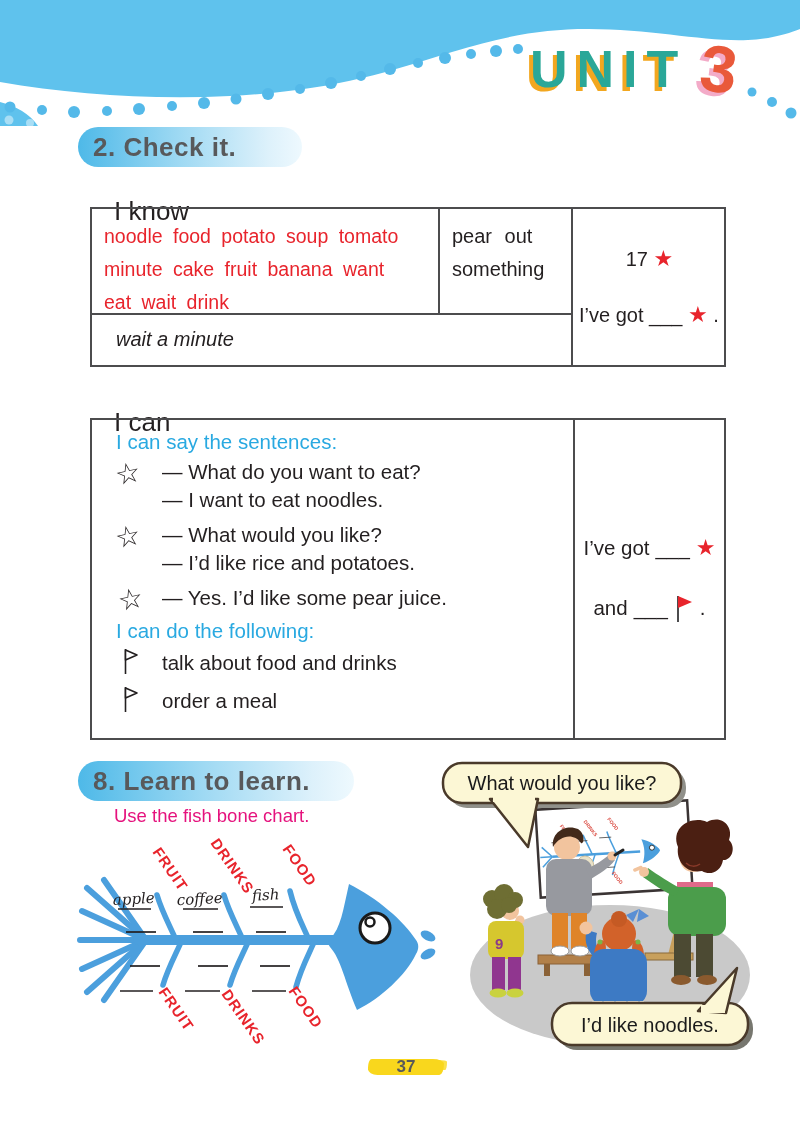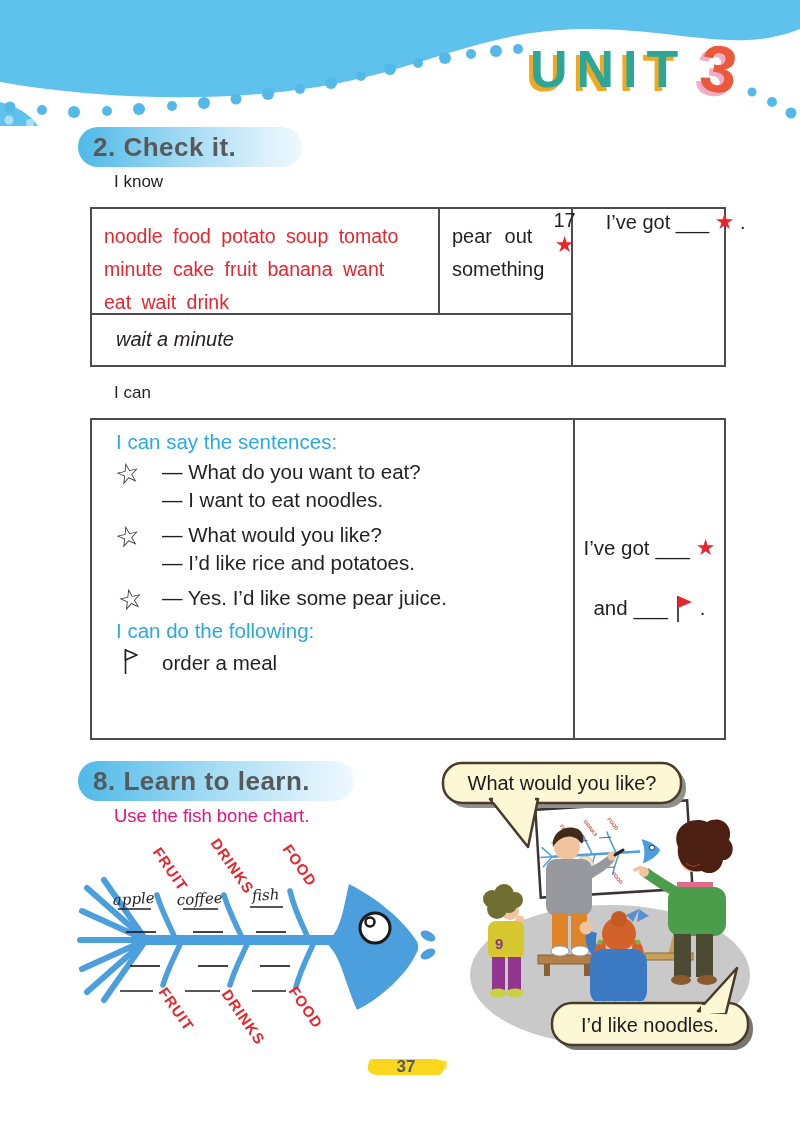--- a/index.html
+++ b/index.html
@@ -15,38 +15,38 @@
   .unit-num { display:inline-block; font-size:66px; font-weight:bold; color:#e9593a;
               text-shadow:-4px 4px 0 #f3abc8; margin-left:14px; transform:rotate(7deg) translateY(5px); }
 
   
   .pill { position:absolute; height:40px; border-radius:20px; display:flex; align-items:center;
           padding-left:15px; font-size:26px; font-weight:bold; color:#58595b; letter-spacing:0.5px;
           background:linear-gradient(90deg,#4eb9e8 0%,#9ed9f3 45%,#ddf1fb 85%,#eef9fe 100%); }
   .pill-check { left:78px; top:127px; width:224px; }
   .pill-learn { left:78px; top:761px; width:276px; }
 
-  .section-label { position:absolute; left:114px; font-size:17px; color:#231f20; }
+  .section-label { position:absolute; left:114px; font-size:26px; color:#231f20;margin-top:24px; }
   .label-know { top:172px; }
   .label-can  { top:383px; }
 
   
   .know-table { position:absolute; left:90px; top:207px; width:636px; height:160px;
                 border:2px solid #4c4c4e; display:grid;
                 grid-template-columns:348px 133px 151px; grid-template-rows:104px 1fr; }
   .kt-red   { grid-column:1; grid-row:1; border-right:2px solid #4c4c4e;
               color:#e8242c; font-size:19.5px; line-height:33px; padding:11px 8px 0 12px;
               white-space:pre-line; word-spacing:5px; }
   .kt-mid   { grid-column:2; grid-row:1; border-right:2px solid #4c4c4e;
               color:#231f20; font-size:20px; line-height:33px; padding:11px 0 0 12px;
               white-space:pre-line; word-spacing:7px; }
   .kt-phrase{ grid-column:1 / span 2; grid-row:2; border-top:2px solid #4c4c4e; border-right:2px solid #4c4c4e;
               color:#231f20; font-size:20px; padding:13px 0 0 24px;font-style:italic; }
   .kt-score { grid-column:3; grid-row:1 / span 2; color:#231f20; font-size:20px;
-              display:flex; flex-direction:row; justify-content:center; gap:30px; padding:0 4px 0 6px; }
+              display:flex; flex-direction:column; justify-content:center; gap:30px; padding:0 4px 0 6px; }
   .score-total { text-align:center; }
   .score-line  { white-space:nowrap; }
   .star { color:#e8242c; }
   .star-lg { font-size:22px; }
 
   
   .can-table { position:absolute; left:90px; top:418px; width:636px; height:322px;
                border:2px solid #4c4c4e; display:grid; grid-template-columns:481px 151px; }
   .ct-left { padding:8px 4px 0 24px; color:#231f20; font-size:20.5px; }
   .cyan-header { color:#29a9e1; margin:2px 0 4px 0; }
@@ -174,20 +174,29 @@
 
       <div class="cyan-header">I can do the following:</div>
 
       <div class="do-item">
         <span class="do-flag">
           <svg width="17" height="28" viewBox="0 0 17 28">
               <line x1="3.5" y1="2" x2="3.5" y2="27" stroke="#231f20" stroke-width="1.6"></line>
               <polygon points="3.5,3 15,8 3.5,13" fill="#ffffff" stroke="#231f20" stroke-width="1.6" stroke-linejoin="round"></polygon>
             </svg>
         </span>
+        <span>talk about food and drinks</span>
+      </div>
+      <div class="do-item">
+        <span class="do-flag">
+          <svg width="17" height="28" viewBox="0 0 17 28">
+              <line x1="3.5" y1="2" x2="3.5" y2="27" stroke="#231f20" stroke-width="1.6"></line>
+              <polygon points="3.5,3 15,8 3.5,13" fill="#ffffff" stroke="#231f20" stroke-width="1.6" stroke-linejoin="round"></polygon>
+            </svg>
+        </span>
         <span>order a meal</span>
       </div>
     </div>
 
     <div class="ct-right">
       <div class="score2">
         <span>I’ve got</span>
         <span>___</span>
         <span class="star star-lg">★</span>
       </div>

